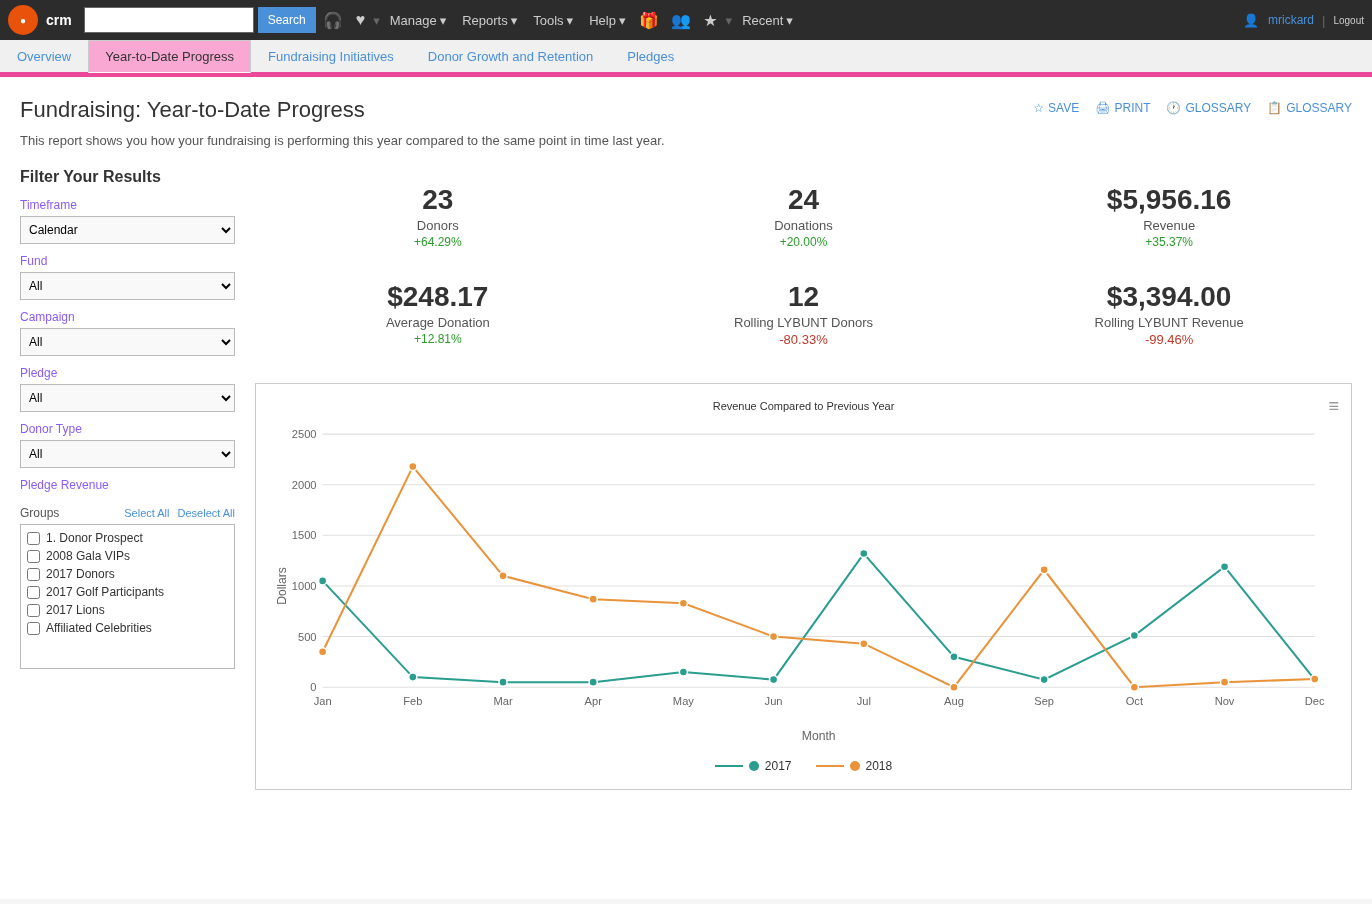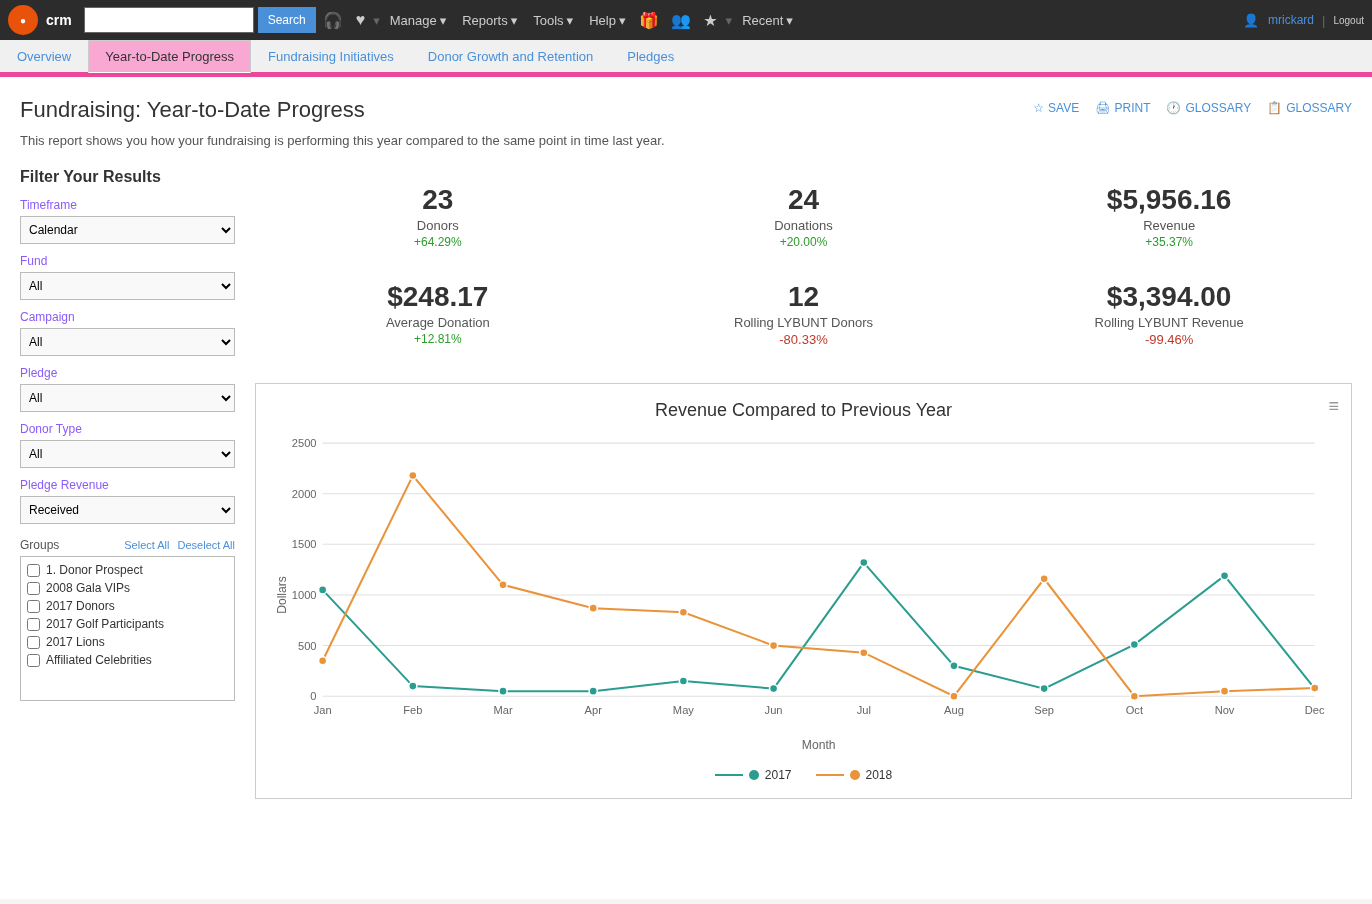--- a/index.html
+++ b/index.html
@@ -199,21 +199,21 @@
 
     
     .chart-container {
       border: 1px solid #ccc;
       padding: 16px;
       position: relative;
       background: white;
     }
     .chart-title {
       text-align: center;
-      font-size: 18px;
+      font-size: 11px;
       color: #333;
       margin-bottom: 12px;
     }
     .chart-menu-icon {
       position: absolute;
       top: 12px;
       right: 12px;
       font-size: 18px;
       color: #999;
       cursor: pointer;
@@ -338,23 +338,20 @@
       <select class="filter-select">
         <option>All</option>
       </select>
 
       <div class="filter-label">Donor Type</div>
       <select class="filter-select">
         <option>All</option>
       </select>
 
       <div class="filter-label">Pledge Revenue</div>
-      <select class="filter-select">
-        <option>Received</option>
-      </select>
 
       <div class="groups-header">
         <span class="groups-title">Groups</span>
         <div class="groups-links">
           <span>Select All</span>
           <span>Deselect All</span>
         </div>
       </div>
       <div class="groups-list" id="groups-list">
       <div class="group-item">

